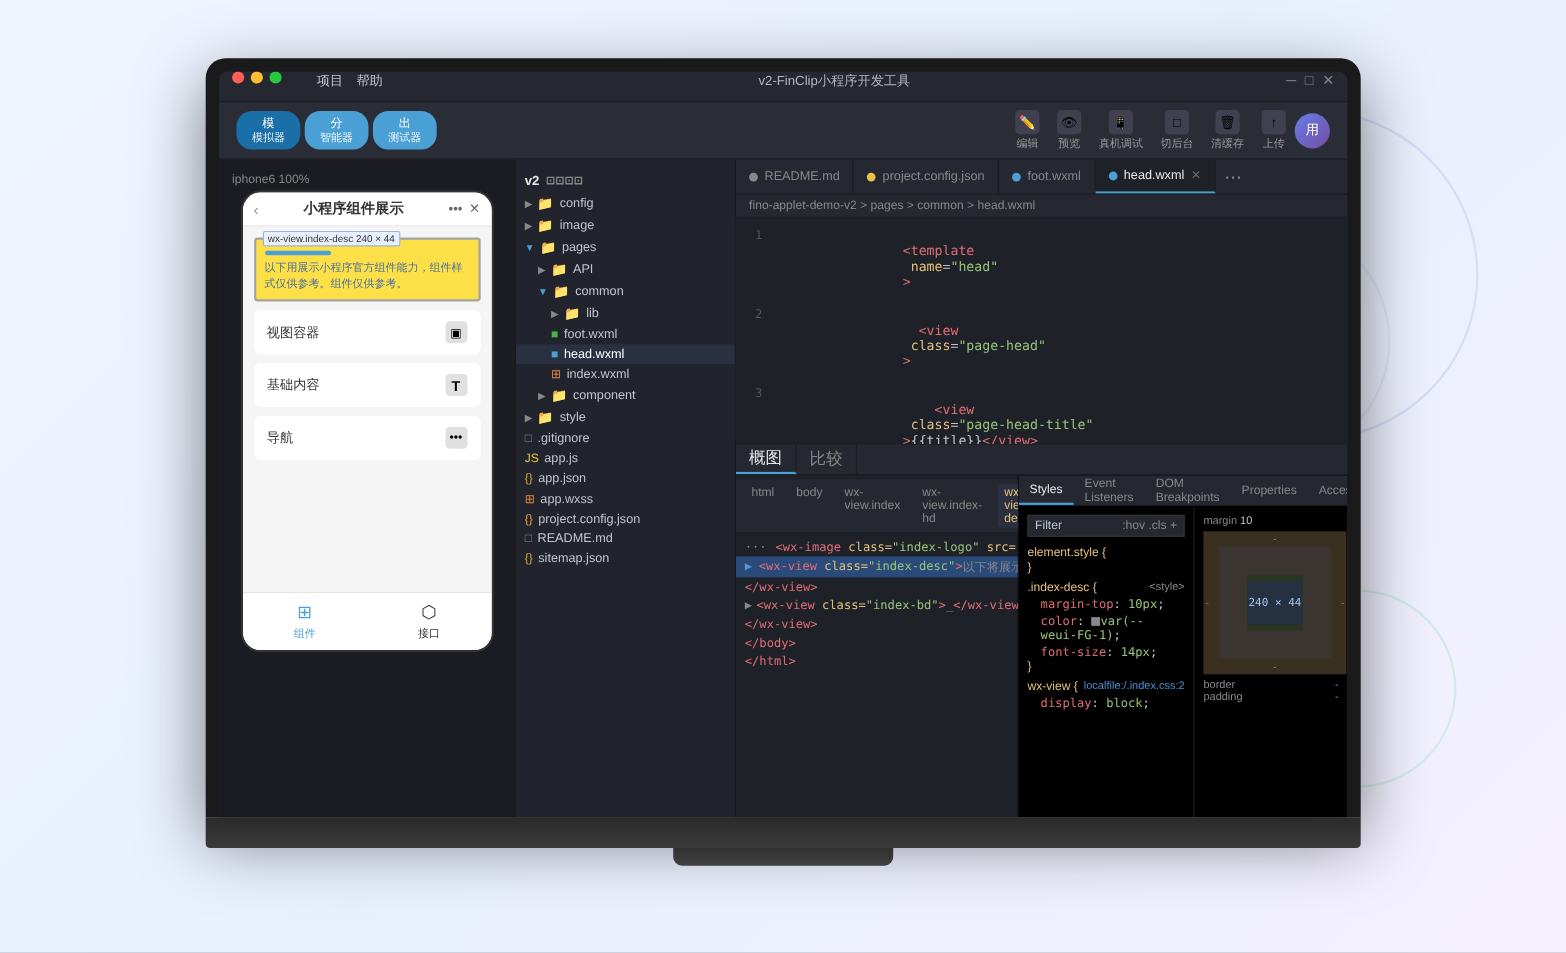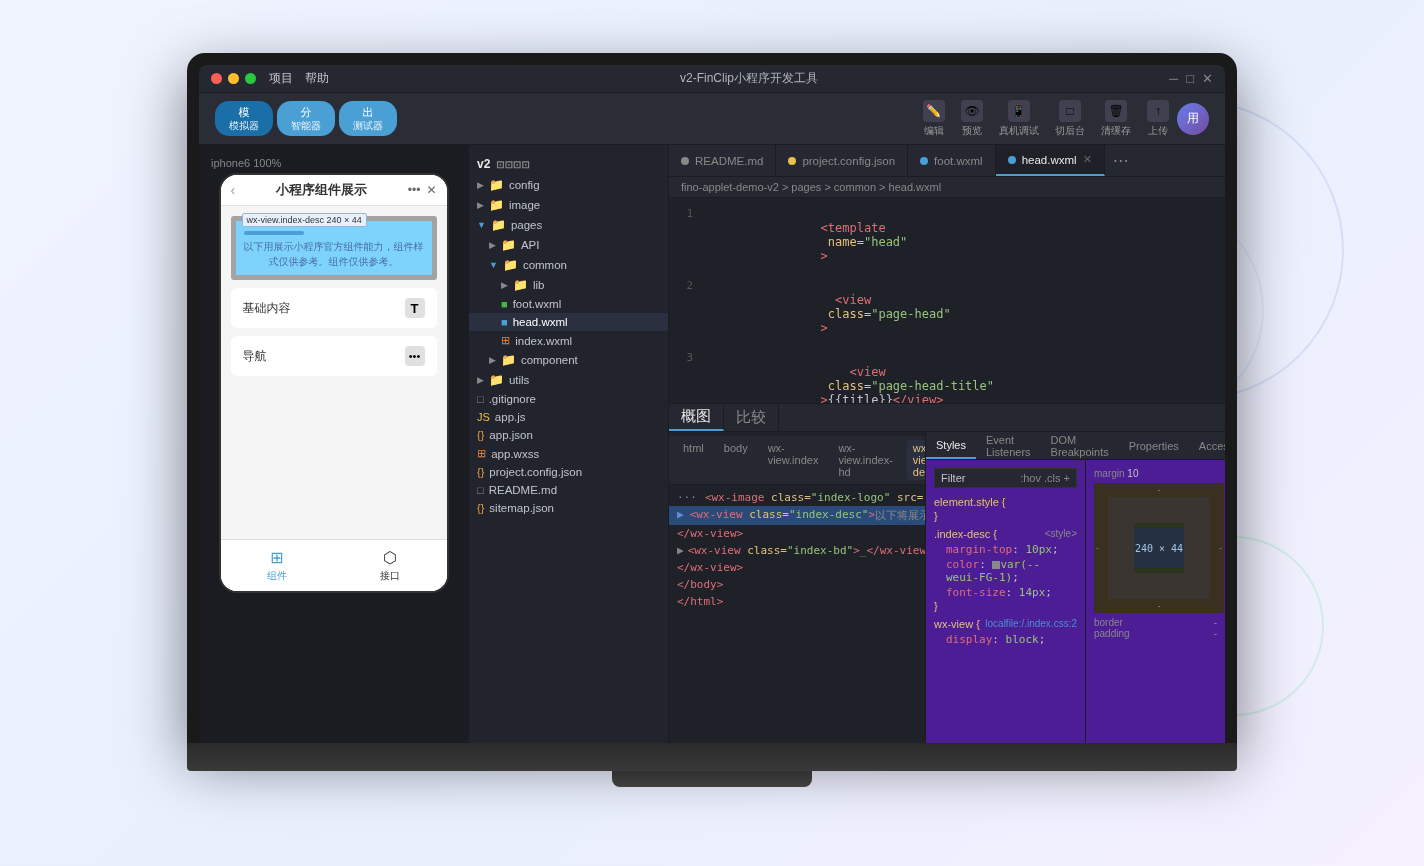--- a/index.html
+++ b/index.html
@@ -76,23 +76,23 @@
       background: linear-gradient(180deg, #303030 0%, #404040 100%);
       margin: 0 auto;
       border-radius: 0 0 8px 8px;
     }
 
     
     .app-titlebar {
       background: #252830;
       height: 28px;
       display: flex;
-      align-items: center;
+      align-items: flex-start;
       padding: 0 12px;
-      gap: 13px;
+      gap: 32px;
       flex-shrink: 0;
       border-bottom: 1px solid #1a1c22;
     }
 
     .window-controls {
       display: flex;
       gap: 6px;
     }
 
     .wc { width: 11px; height: 11px; border-radius: 50%; }
@@ -437,21 +437,21 @@
 
     .el-tag.active {
       color: #e5c07b;
       background: #2a3040;
       border-radius: 3px;
     }
 
     
     .styles-panel {
       width: 300px;
-      background: #4c1d95;
+      background: #000000;
       border-left: 1px solid #1a1c22;
       display: flex;
       flex-direction: column;
       overflow: hidden;
     }
 
     .styles-tabs {
       display: flex;
       background: #252830;
       height: 28px;
@@ -651,27 +651,26 @@
       flex: 1;
       overflow: hidden;
       background: #f5f5f5;
     }
 
     .phone-section {
       padding: 10px;
     }
 
     .phone-highlight-box {
-      background: #7dd3fc;
-      border: 5px solid #a3a3a3;
+      background: #fde047;
+      border: 2px solid #a3a3a3;
       border-radius: 3px;
       padding: 6px 8px;
       position: relative;
       margin-bottom: 8px;
-      text-align: center;
     }
 
     .highlight-label {
       position: absolute;
       top: -8px;
       left: 6px;
       background: #e8f0fe;
       border: 1px solid #9ab4d8;
       border-radius: 2px;
       font-size: 9px;
@@ -824,20 +823,24 @@
             </div>
             <div class="phone-content">
               <div class="phone-section">
                 <div class="phone-highlight-box">
                   <div class="highlight-label">wx-view.index-desc  240 × 44</div>
                   <div class="highlight-line"></div>
                   <div class="phone-text">以下用展示小程序官方组件能力，组件样式仅供参考。组件仅供参考。</div>
                 </div>
 
                 <div class="phone-list-item">
+                  <span class="pli-label">视图容器</span>
+                  <div class="pli-icon">▣</div>
+                </div>
+                <div class="phone-list-item">
                   <span class="pli-label">基础内容</span>
                   <div class="pli-icon" style="font-weight:bold;font-size:13px;">T</div>
                 </div>
                 <div class="phone-list-item">
                   <span class="pli-label">导航</span>
                   <div class="pli-icon">•••</div>
                 </div>
               </div>
             </div>
             <div class="phone-bottom">
@@ -901,21 +904,21 @@
             <span>index.wxml</span>
           </div>
           <div class="tree-item" style="padding-left:20px;">
             <span class="arrow">▶</span>
             <span class="folder-icon">📁</span>
             <span>component</span>
           </div>
           <div class="tree-item">
             <span class="arrow">▶</span>
             <span class="folder-icon">📁</span>
-            <span>utils</span>
+            <span>style</span>
           </div>
           <div class="tree-item">
             <span class="file-icon" style="color:#888;">□</span>
             <span>.gitignore</span>
           </div>
           <div class="tree-item">
             <span class="file-icon yellow">JS</span>
             <span>app.js</span>
           </div>
           <div class="tree-item">

